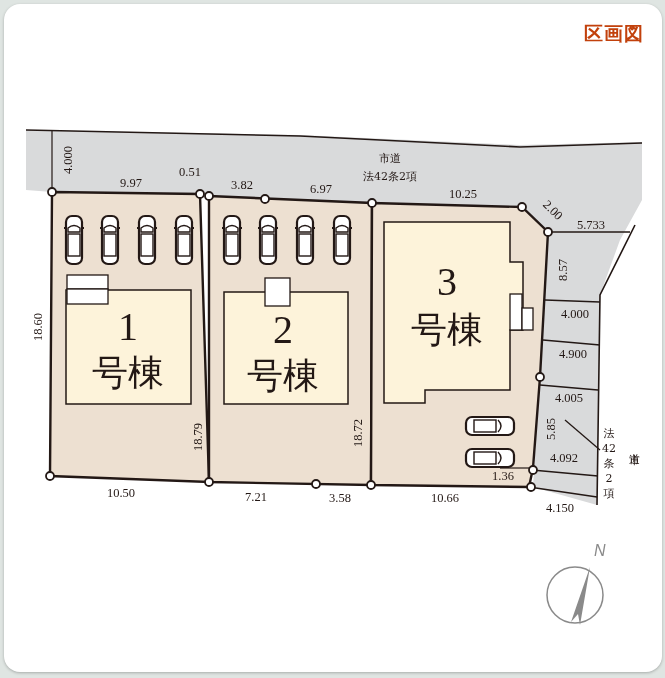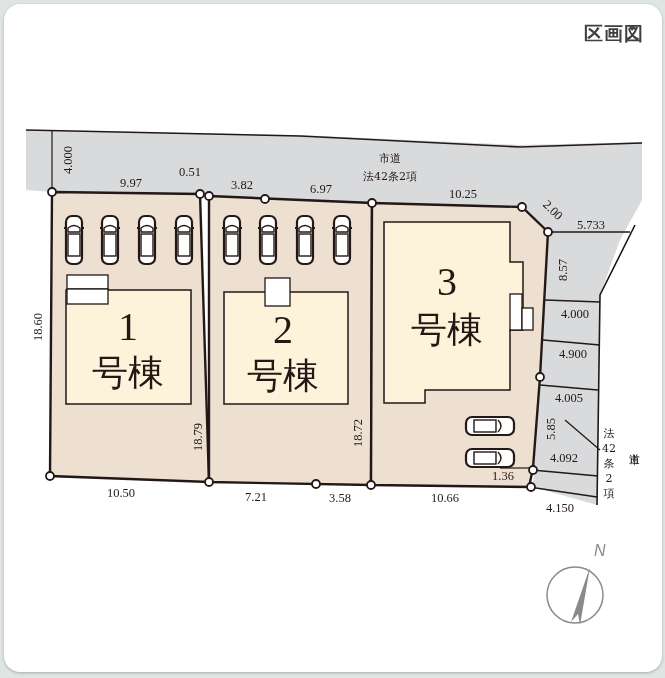--- a/index.html
+++ b/index.html
@@ -1,18 +1,18 @@
 <!DOCTYPE html>
 <html><head>
 <meta charset="utf-8">
 <style>
   html,body{margin:0;padding:0;}
   body{width:665px;height:678px;background:#dfe5e2;position:relative;overflow:hidden;font-family:"DejaVu Serif","Liberation Serif",serif;}
   .card{position:absolute;left:4px;top:4px;width:658px;height:668px;background:#fff;border-radius:16px;box-shadow:0 1px 3px rgba(0,0,0,.25);}
-  .title{position:absolute;right:18px;top:17px;font-family:"DejaVu Sans","Liberation Sans",sans-serif;font-size:19px;font-weight:bold;color:#404040;letter-spacing:1px;}
+  .title{position:absolute;right:18px;top:17px;font-family:"DejaVu Sans","Liberation Sans",sans-serif;font-size:19px;font-weight:bold;color:#c2410c;letter-spacing:1px;}
   svg{position:absolute;left:0;top:0;}
   .dim{font-family:"Liberation Serif","DejaVu Serif",serif;font-size:12.5px;fill:#231815;}
   .road{font-family:"DejaVu Serif",serif;font-size:11px;fill:#231815;}
   .lotnum{font-family:"Liberation Serif","DejaVu Serif",serif;font-size:40px;fill:#231815;}
   .lotkanji{font-family:"DejaVu Serif",serif;font-size:36px;fill:#231815;}
 </style>
 </head>
 <body>
 
 <div class="card">

